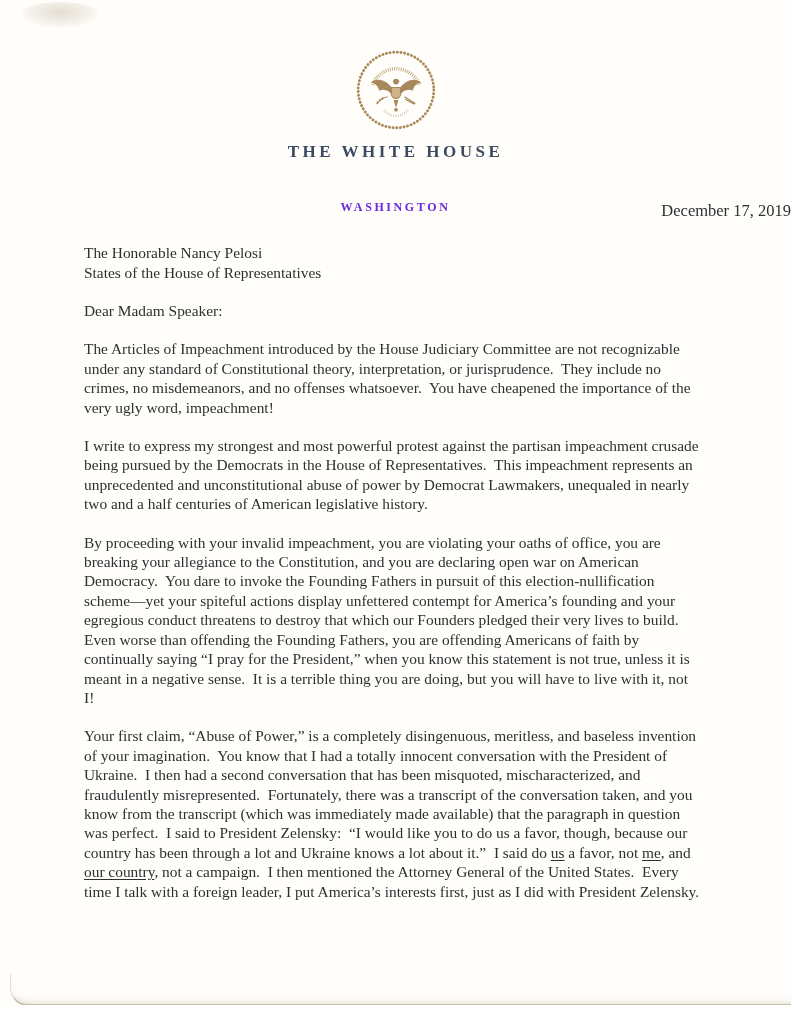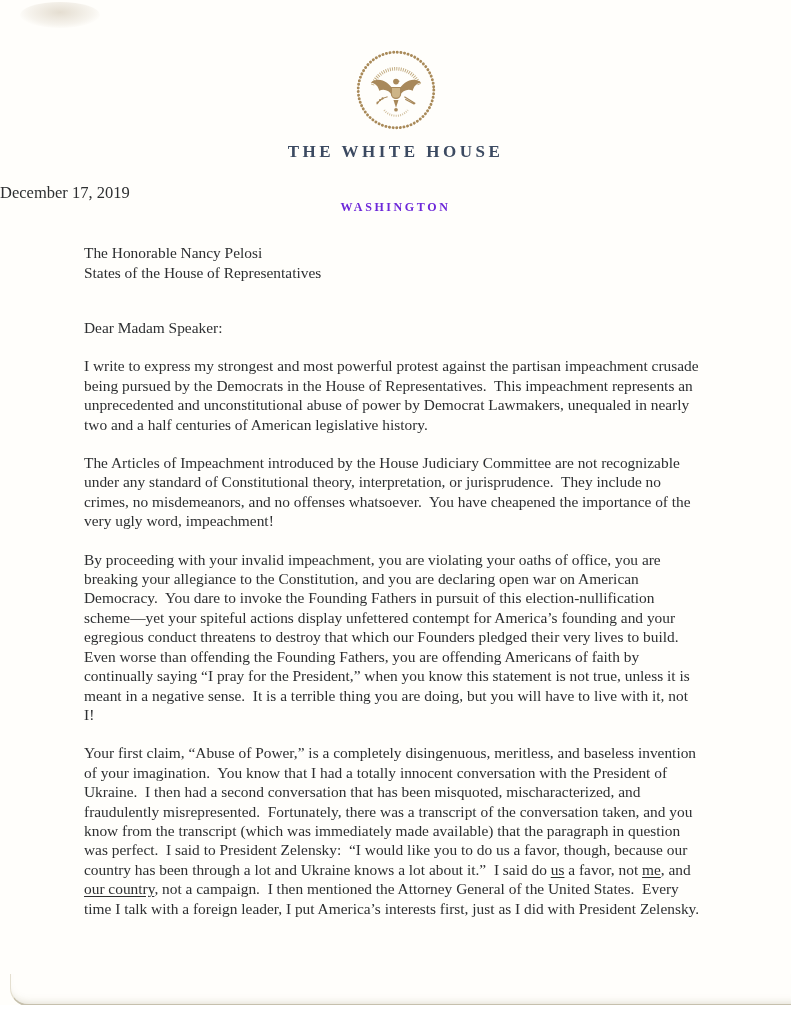--- a/index.html
+++ b/index.html
@@ -47,32 +47,32 @@
   }
   .letterhead-city {
     position:absolute; left:0; right:0; top:168px;
     text-align:center;
     color:#6d28d9;
     font-size:12px; font-weight:bold;
     letter-spacing:2.6px;
     margin-top:32px;
   }
   .date-line {
-    position:absolute; left:0; right:0; top:183px;
-    text-align:left;
+    position:absolute; left:0; right:0; top:201px;
+    text-align:right;
     font-size:16.5px;
   }
   
   .letter-body {
     position:absolute; left:84px; top:243px; width:618px;
     font-size:15.4px;
     line-height:19.4px;
   }
   .recipient div { line-height:19.5px; }
-  .salutation { margin-top:36px; }
+  .salutation { margin-top:19px; }
   .para { margin:19px 0 0 0; white-space:pre-wrap; }
   .u { text-decoration:underline; text-underline-offset:2px; }
 </style>
 </head>
 <body>
 
 <div class="page">
 
   <div class="smudge"></div>
 
@@ -110,22 +110,22 @@
   <div class="date-line">December 17, 2019</div>
 
   <div class="letter-body">
     <div class="recipient">
       <div>The Honorable Nancy Pelosi</div>
       <div>States of the House of Representatives</div>
     </div>
 
     <div class="salutation">Dear Madam Speaker:</div>
 
+    <p class="para">The Articles of Impeachment introduced by the House Judiciary Committee are not recognizable under any standard of Constitutional theory, interpretation, or jurisprudence.  They include no crimes, no misdemeanors, and no offenses whatsoever.  You have cheapened the importance of the very ugly word, impeachment!</p>
     <p class="para">I write to express my strongest and most powerful protest against the partisan impeachment crusade being pursued by the Democrats in the House of Representatives.  This impeachment represents an unprecedented and unconstitutional abuse of power by Democrat Lawmakers, unequaled in nearly two and a half centuries of American legislative history.</p>
-    <p class="para">The Articles of Impeachment introduced by the House Judiciary Committee are not recognizable under any standard of Constitutional theory, interpretation, or jurisprudence.  They include no crimes, no misdemeanors, and no offenses whatsoever.  You have cheapened the importance of the very ugly word, impeachment!</p>
     <p class="para">By proceeding with your invalid impeachment, you are violating your oaths of office, you are breaking your allegiance to the Constitution, and you are declaring open war on American Democracy.  You dare to invoke the Founding Fathers in pursuit of this election-nullification scheme—yet your spiteful actions display unfettered contempt for America’s founding and your egregious conduct threatens to destroy that which our Founders pledged their very lives to build.  Even worse than offending the Founding Fathers, you are offending Americans of faith by continually saying “I pray for the President,” when you know this statement is not true, unless it is meant in a negative sense.  It is a terrible thing you are doing, but you will have to live with it, not I!</p>
     <p class="para"><span>Your first claim, “Abuse of Power,” is a completely disingenuous, meritless, and baseless invention of your imagination.  You know that I had a totally innocent conversation with the President of Ukraine.  I then had a second conversation that has been misquoted, mischaracterized, and fraudulently misrepresented.  Fortunately, there was a transcript of the conversation taken, and you know from the transcript (which was immediately made available) that the paragraph in question was perfect.  I said to President Zelensky:  “I would like you to do us a favor, though, because our country has been through a lot and Ukraine knows a lot about it.”  I said do </span><span class="u">us</span><span> a favor, not </span><span class="u">me</span><span>, and </span><span class="u">our country</span><span>, not a campaign.  I then mentioned the Attorney General of the United States.  Every time I talk with a foreign leader, I put America’s interests first, just as I did with President Zelensky.</span></p>
   </div>
 
   <div class="paper-edge"></div>
   <div class="below-edge"></div>
 
 </div>
 
 </body></html>

